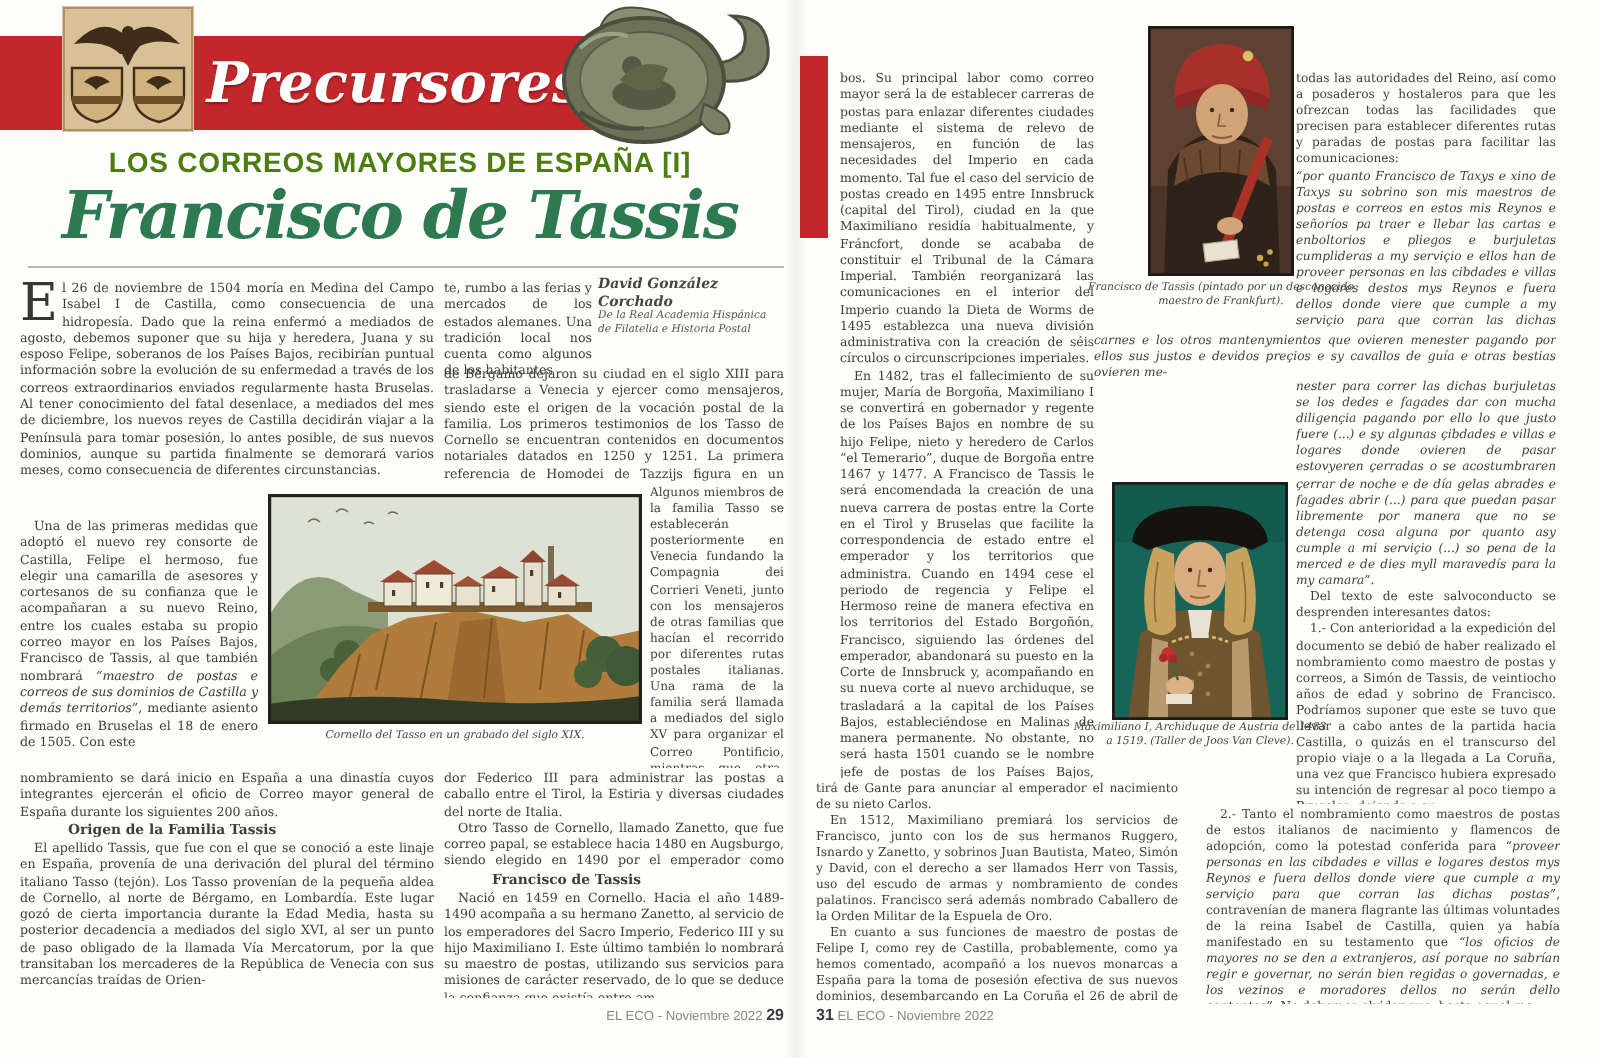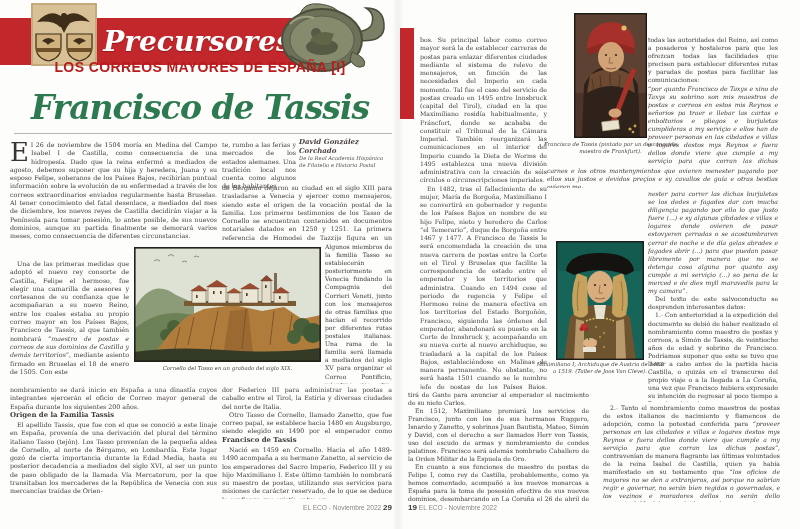--- a/index.html
+++ b/index.html
@@ -10,29 +10,29 @@
   .txt p{margin:0;}
   .txt p.ind{text-indent:7px;}
   .it{font-style:italic;}
   .gutter{left:392px;top:0;width:12px;height:529px;
           background:linear-gradient(90deg,rgba(0,0,0,0) 0%,rgba(0,0,0,0.05) 50%,rgba(0,0,0,0) 100%);}
   
   .banner{left:0;top:18px;width:330px;height:47px;background:#c2272c;}
   .precursores{left:95px;top:21px;width:205px;text-align:center;color:#ffffff;
                font-family:"DejaVu Serif",serif;font-style:italic;font-weight:bold;font-size:28px;line-height:42px;
                text-shadow:0 1px 1px rgba(70,0,0,.4);}
-  .kicker{left:10px;top:59px;width:380px;text-align:center;font-family:"Liberation Sans",sans-serif;
-          font-weight:700;font-size:14px;letter-spacing:.4px;color:#b91c1c;}
+  .kicker{left:10px;top:73px;width:380px;text-align:center;font-family:"Liberation Sans",sans-serif;
+          font-weight:700;font-size:14px;letter-spacing:.4px;color:#4d7c0f;}
   .main-title{left:10px;top:86px;width:380px;text-align:center;color:#2d7a51;
               font-family:"DejaVu Serif",serif;font-style:italic;font-weight:bold;font-size:33px;line-height:44px;
               letter-spacing:-1px;}
   .rule{left:14px;top:133px;width:378px;height:1px;background:#b9b5b0;}
   .redbar{left:400px;top:28px;width:14px;height:91px;background:#c2272c;}
   
-  .h-sec{font-size:6.9px;font-weight:bold;}
+  .h-sec{font-size:6.9px;font-weight:bold;margin-left:24px;}
   .byline{text-align:left;}
   .byline .name{font-size:7px;font-weight:bold;font-style:italic;color:#4a443f;line-height:9px;}
   .byline .affil{font-size:5.3px;font-style:italic;color:#57514c;line-height:6.6px;}
   .caption{font-size:5.4px;line-height:6.8px;font-style:italic;text-align:center;color:#4a443f;}
   .footer{font-family:"Liberation Sans",sans-serif;font-size:6.6px;color:#8c8781;}
   .footer .fp{font-weight:bold;font-size:8px;color:#3a3a3a;}
   .fl{text-align:right;}
   .dropcap{float:left;font-size:26px;line-height:22px;padding-right:2px;color:#3b352f;}
   .imgbox{overflow:hidden;}
   .imgbox svg{display:block;}
@@ -252,16 +252,16 @@
     <p class="ind">Del texto de este salvoconducto se desprenden interesantes datos:</p>
     <p class="ind">1.- Con anterioridad a la expedición del documento se debió de haber realizado el nombramiento como maestro de postas y correos, a Simón de Tassis, de veintiocho años de edad y sobrino de Francisco. Podríamos suponer que este se tuvo que llevar a cabo antes de la partida hacia Castilla, o quizás en el transcurso del propio viaje o a la llegada a La Coruña, una vez que Francisco hubiera expresado su intención de regresar al poco tiempo a Bruselas, dejando a su</p>
 
   </div>
 
   <div class="abs txt" style="left:603px;top:404px;width:177px;height:98px;font-size:6.1px;line-height:8px;">
     <p class="ind"><span>2.- Tanto el nombramiento como maestros de postas de estos italianos de nacimiento y flamencos de adopción, como la potestad conferida para </span><span class="it">“proveer personas en las cibdades e villas e logares destos mys Reynos e fuera dellos donde viere que cumple a my serviçio para que corran las dichas postas”</span><span>, contravenían de manera flagrante las últimas voluntades de la reina Isabel de Castilla, quien ya había manifestado en su testamento que </span><span class="it">“los oficios de mayores no se den a extranjeros, así porque no sabrían regir e governar, no serán bien regidas o governadas, e los vezinos e moradores dellos no serán dello contentos”</span><span>. No debemos olvidar que, hasta aquel mo-</span></p>
   </div>
 
   <div class="abs footer" style="left:408px;top:503px;width:192px;">
-    <span class="fp">19</span>&nbsp;<span>EL ECO - Noviembre 2022</span>
+    <span class="fp">31</span>&nbsp;<span>EL ECO - Noviembre 2022</span>
   </div>
 
 </div>
 
 </body></html>

